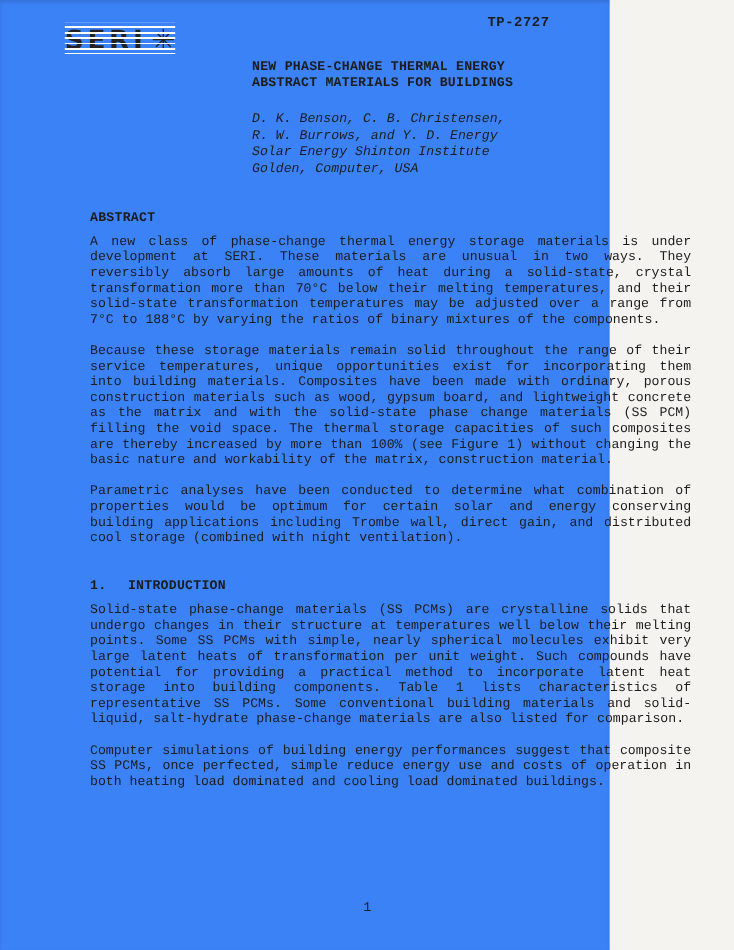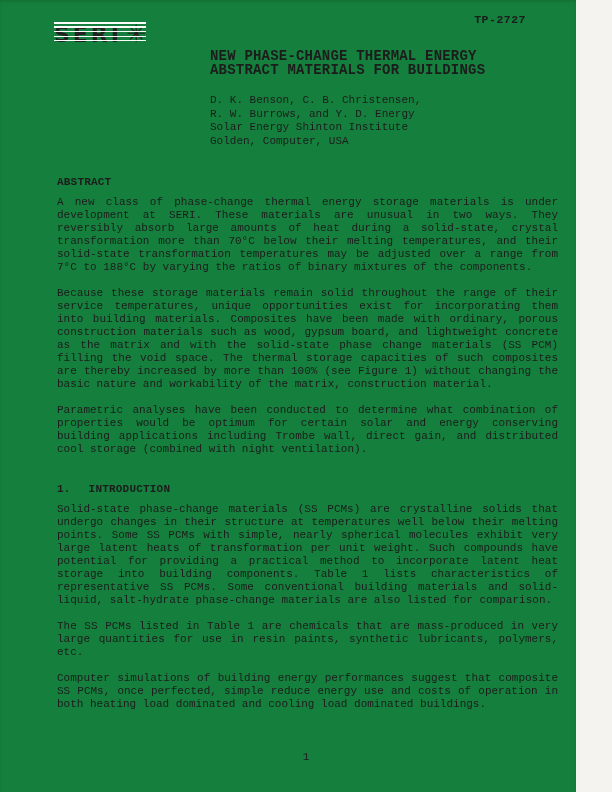--- a/index.html
+++ b/index.html
@@ -4,23 +4,23 @@
 <style>
   html, body { margin: 0; padding: 0; }
   body {
     width: 612px;
     height: 792px;
     background: #f4f3ef;
     overflow: hidden;
   }
   .page {
     position: relative;
-    width: 576px;
+    width: 508px;
     height: 792px;
-    background: #15803d;
+    background: #3b82f6;
     font-family: "Liberation Mono", "DejaVu Sans Mono", monospace;
     color: #1c1c1c;
     box-sizing: border-box;
     box-shadow: inset 0 2px 3px rgba(0,0,0,0.12);
   }
 
   
   .report-number {
     position: absolute;
     top: 13px;
@@ -61,38 +61,39 @@
       #fcfcfa 3px, #fcfcfa 4.5px
     );
     pointer-events: none;
   }
 
   
   .title-block {
     position: absolute;
     top: 50px;
     left: 210px;
-    font-size: 14px;
+    font-size: 11px;
     font-weight: bold;
     line-height: 13.5px;
     letter-spacing: 0.2px;
   }
   .authors-block {
     position: absolute;
     top: 94px;
     left: 210px;
     font-size: 11px;
     line-height: 13.5px;
+    font-style: italic;
   }
 
   
   .text-column {
     position: absolute;
     top: 176px;
-    left: 57px;
+    left: 75px;
     width: 501px;
     font-size: 11px;
     line-height: 13px;
     text-align: justify;
     font-family: Liberation Mono, monospace;
   }
   .section-heading {
     font-size: 11px;
     font-weight: bold;
     margin: 0 0 7px 0;
@@ -142,20 +143,19 @@
 
     <div class="section-heading">ABSTRACT</div>
     <p>A new class of phase-change thermal energy storage materials is under development at SERI.  These materials are unusual in two ways.  They reversibly absorb large amounts of heat during a solid-state, crystal transformation more than 70°C below their melting temperatures, and their solid-state transformation temperatures may be adjusted over a range from 7°C to 188°C by varying the ratios of binary mixtures of the components.</p>
     <p>Because these storage materials remain solid throughout the range of their service temperatures, unique opportunities exist for incorporating them into building materials.  Composites have been made with ordinary, porous construction materials such as wood, gypsum board, and lightweight concrete as the matrix and with the solid-state phase change materials (SS PCM) filling the void space.  The thermal storage capacities of such composites are thereby increased by more than 100% (see Figure 1) without changing the basic nature and workability of the matrix, construction material.</p>
     <p>Parametric analyses have been conducted to determine what combination of properties would be optimum for certain solar and energy conserving building applications including Trombe wall, direct gain, and distributed cool storage (combined with night ventilation).</p>
 
     <div class="section-heading intro-gap">
       <span class="sec-num">1.</span><span>INTRODUCTION</span>
     </div>
     <p>Solid-state phase-change materials (SS PCMs) are crystalline solids that undergo changes in their structure at temperatures well below their melting points.  Some SS PCMs with simple, nearly spherical molecules exhibit very large latent heats of transformation per unit weight.  Such compounds have potential for providing a practical method to incorporate latent heat storage into building components.  Table 1 lists characteristics of representative SS PCMs.  Some conventional building materials and solid-liquid, salt-hydrate phase-change materials are also listed for comparison.</p>
-    <p>The SS PCMs listed in Table 1 are chemicals that are mass-produced in very large quantities for use in resin paints, synthetic lubricants, polymers, etc.</p>
     <p>Computer simulations of building energy performances suggest that composite SS PCMs, once perfected, simple reduce energy use and costs of operation in both heating load dominated and cooling load dominated buildings.</p>
 
   </div>
 
   <div class="page-number">1</div>
 
 </div>
 
 </body></html>

